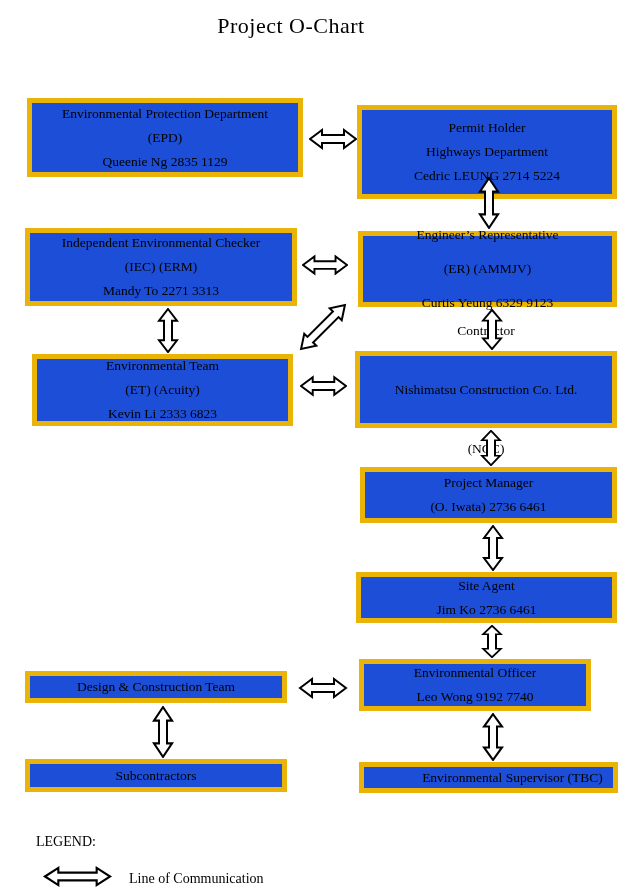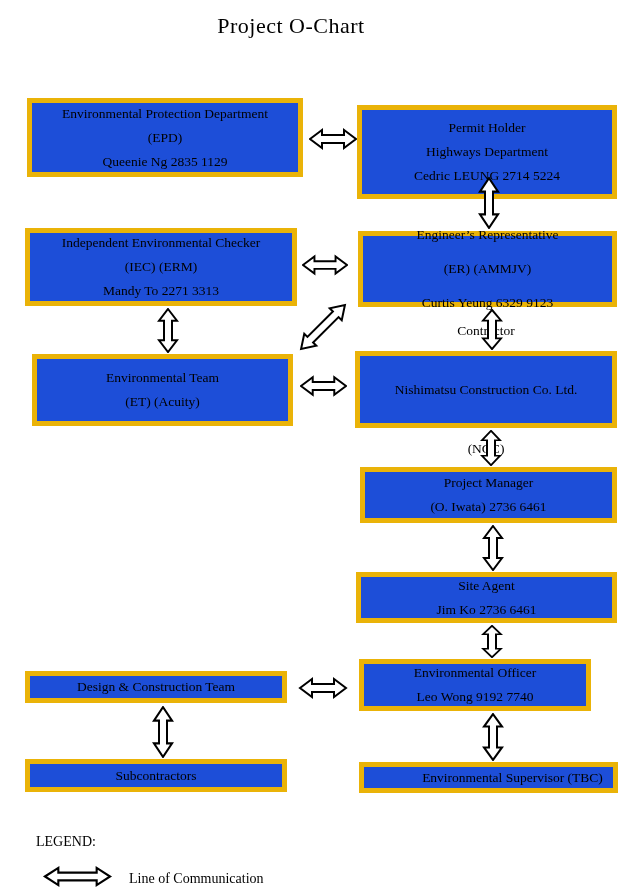--- a/index.html
+++ b/index.html
@@ -105,20 +105,21 @@
   </div>
   <div class="box b-er">
     <div class="line">Engineer’s Representative</div>
     <div class="line">(ER) (AMMJV)</div>
     <div class="line">Curtis Yeung 6329 9123</div>
   </div>
 
   <div class="box b-et">
     <div class="line">Environmental Team</div>
     <div class="line">(ET) (Acuity)</div>
+    <div class="line">Kevin Li 2333 6823</div>
   </div>
   <div class="box b-contractor">
     <div class="line">Contractor</div>
     <div class="line">Nishimatsu Construction Co. Ltd.</div>
     <div class="line">(NCC)</div>
   </div>
 
   <div class="box b-pm">
     <div class="line">Project Manager</div>
     <div class="line">(O. Iwata) 2736 6461</div>

